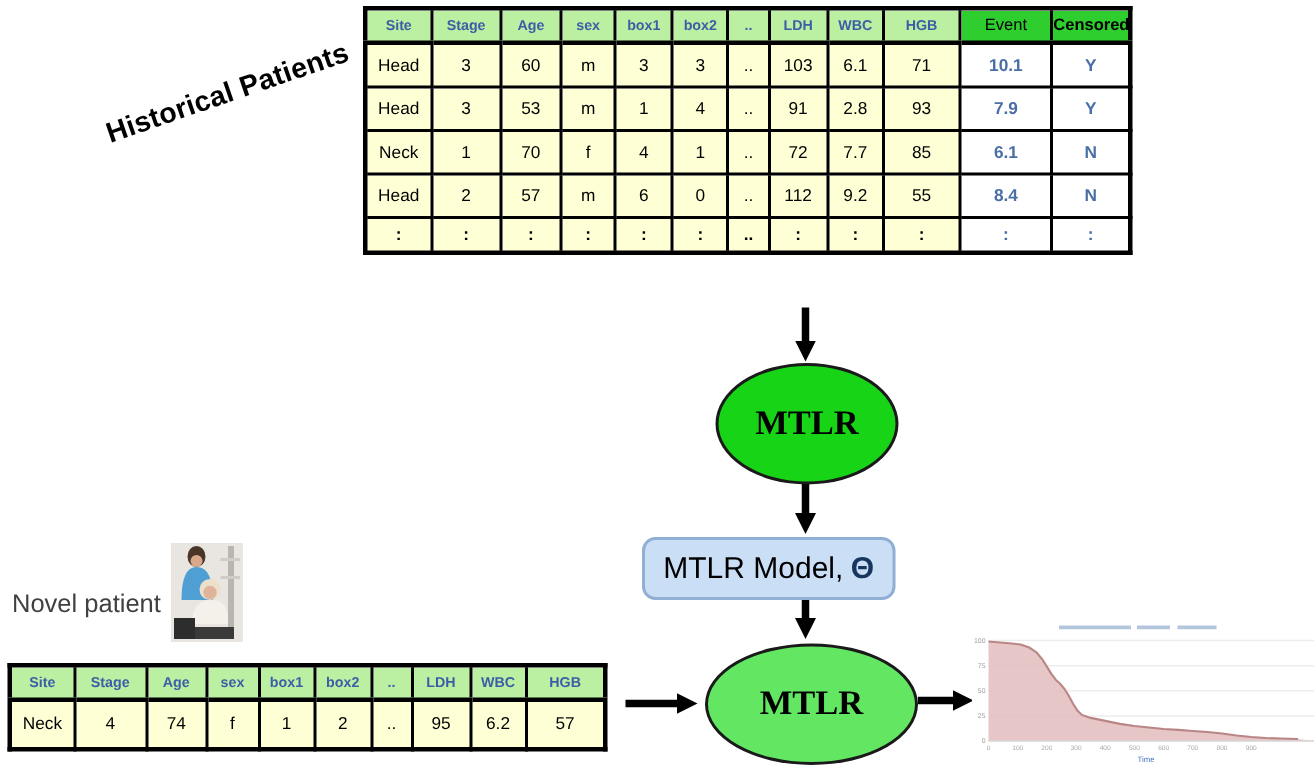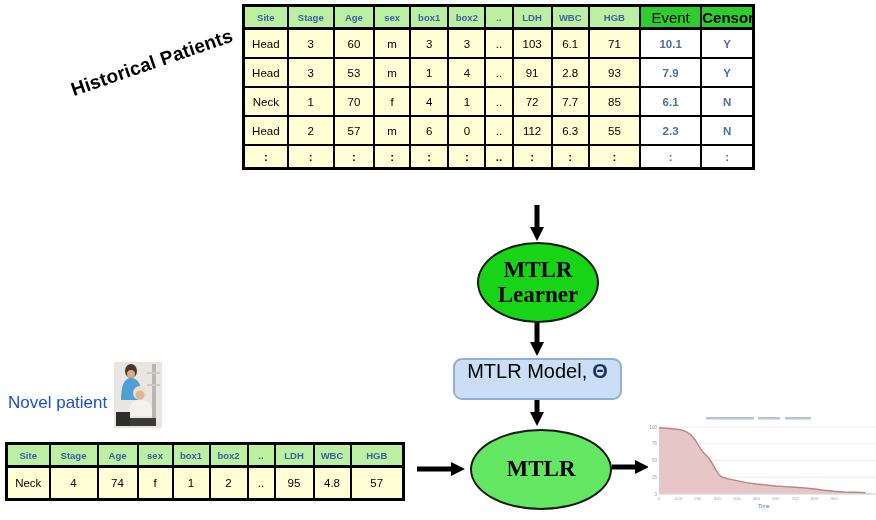--- a/index.html
+++ b/index.html
@@ -12,45 +12,45 @@
 
   
   table.data{border-collapse:collapse;table-layout:fixed;position:absolute;background:#fff;}
   table.data td,table.data th{border:2px solid #000;text-align:center;vertical-align:middle;
     padding:0;overflow:hidden;white-space:nowrap;}
   table.data{border:3px solid #000;}
   #hist-table{left:242px;top:4px;width:513px;}
   #novel-table{left:5px;top:442px;width:400px;}
   th.feat-h,th.out-h{font-size:9.5px;}
   th.feat-h{background:var(--featHbg,#bbf0a2);color:var(--headTxt,#3b5ea6);font-weight:bold;height:20px;}
-  th.out-h{background:var(--outHbg,#2fce2f);color:#000;font-weight:normal;font-size:15px;height:20px;}
+  th.out-h{background:var(--outHbg,#2fce2f);color:#000;font-weight:normal;font-size:11px;height:20px;}
   tr.hdr th{border-bottom:3px solid #000;}
   td.feat-c{background:var(--cellBg,#ffffd6);color:#000;font-size:11.5px;height:27px;}
   td.out-c{background:#fff;color:var(--outTxt,#4a6fa5);font-size:11.5px;font-weight:bold;}
   td.ev,th.ev{border-left:3px solid #000;}
   td.cz,th.cz{border-left:3px solid #000;font-weight:bold;}
   tr.dots-row td{height:21px;font-weight:bold;}
   #novel-table td.feat-c{height:30px;}
 
   
   .ellipse{position:absolute;border:2px solid #1a1a1a;border-radius:50%;
     display:flex;flex-direction:column;align-items:center;justify-content:center;
     font-family:"Liberation Serif",serif;font-weight:bold;color:#000;line-height:1.05;}
   .learner{left:477px;top:242px;width:118px;height:77px;font-size:23px;
     background:var(--learnFill,#17d417);}
   .predictor{left:470px;top:429px;width:138px;height:77px;font-size:23px;
     background:var(--predFill,#63e763);}
-  .model-box{position:absolute;left:453px;top:358px;width:165px;height:38px;
+  .model-box{position:absolute;left:428px;top:358px;width:165px;height:38px;
     background:var(--modelFill,#cadff5);border:2px solid var(--modelBorder,#8fafd4);
-    border-radius:9px;display:flex;justify-content:center;
+    border-radius:9px;display:flex;align-items:center;justify-content:center;
     font-size:20px;color:#000;}
   .model-box .theta{font-weight:bold;color:#17365d;margin-left:5px;}
 
   
-  .novel-label{position:absolute;left:8px;top:393px;font-size:17px;color:#1d4ed8;}
+  .novel-label{position:absolute;left:8px;top:393px;font-size:17px;color:#404040;}
   .photo{position:absolute;left:114px;top:362px;width:48px;height:66px;}
 
   
   .chart{position:absolute;left:648px;top:412px;width:228px;height:102px;background:#fff;}
   svg{display:block;}
   .arrow-layer{position:absolute;left:0;top:0;pointer-events:none;}
 </style>
 </head>
 <body>
 
@@ -132,23 +132,23 @@
         </tr>
         <tr>
           <td class="feat-c">Head</td>
           <td class="feat-c">2</td>
           <td class="feat-c">57</td>
           <td class="feat-c">m</td>
           <td class="feat-c">6</td>
           <td class="feat-c">0</td>
           <td class="feat-c">..</td>
           <td class="feat-c">112</td>
-          <td class="feat-c">6.3</td>
+          <td class="feat-c">9.2</td>
           <td class="feat-c">55</td>
-          <td class="out-c ev">2.3</td>
+          <td class="out-c ev">8.4</td>
           <td class="out-c cz">N</td>
         </tr>
         <tr class="dots-row">
           <td class="feat-c">:</td>
           <td class="feat-c">:</td>
           <td class="feat-c">:</td>
           <td class="feat-c">:</td>
           <td class="feat-c">:</td>
           <td class="feat-c">:</td>
           <td class="feat-c">..</td>
@@ -169,21 +169,20 @@
     </defs>
     <line x1="537" y1="205" x2="537" y2="228" stroke="#000" stroke-width="5" marker-end="url(#ah)"></line>
     <line x1="537" y1="321" x2="537" y2="343" stroke="#000" stroke-width="5" marker-end="url(#ah)"></line>
     <line x1="537" y1="399" x2="537" y2="413" stroke="#000" stroke-width="5" marker-end="url(#ah)"></line>
     <line x1="417" y1="469" x2="452" y2="469" stroke="#000" stroke-width="5" marker-end="url(#ah)"></line>
     <line x1="612" y1="467" x2="636" y2="467" stroke="#000" stroke-width="5" marker-end="url(#ah)"></line>
   </svg>
 
   <div class="ellipse learner">
     <div>MTLR</div>
-    <div>Learner</div>
   </div>
 
   <div class="model-box">
     <span>MTLR Model,</span>
     <span class="theta">Θ</span>
   </div>
 
   <div class="ellipse predictor">
     <div>MTLR</div>
   </div>
@@ -235,21 +234,21 @@
         </tr>
         <tr>
           <td class="feat-c">Neck</td>
           <td class="feat-c">4</td>
           <td class="feat-c">74</td>
           <td class="feat-c">f</td>
           <td class="feat-c">1</td>
           <td class="feat-c">2</td>
           <td class="feat-c">..</td>
           <td class="feat-c">95</td>
-          <td class="feat-c">4.8</td>
+          <td class="feat-c">6.2</td>
           <td class="feat-c">57</td>
         </tr>
       </tbody>
   </table>
 
   <div class="chart">
     <svg id="curve-svg" width="228" height="102" viewBox="0 0 228 102">
         <g>
           <rect x="58" y="5" width="48" height="2.5" fill="#b3c6de"></rect>
           <rect x="110" y="5" width="22" height="2.5" fill="#b3c6de"></rect>

